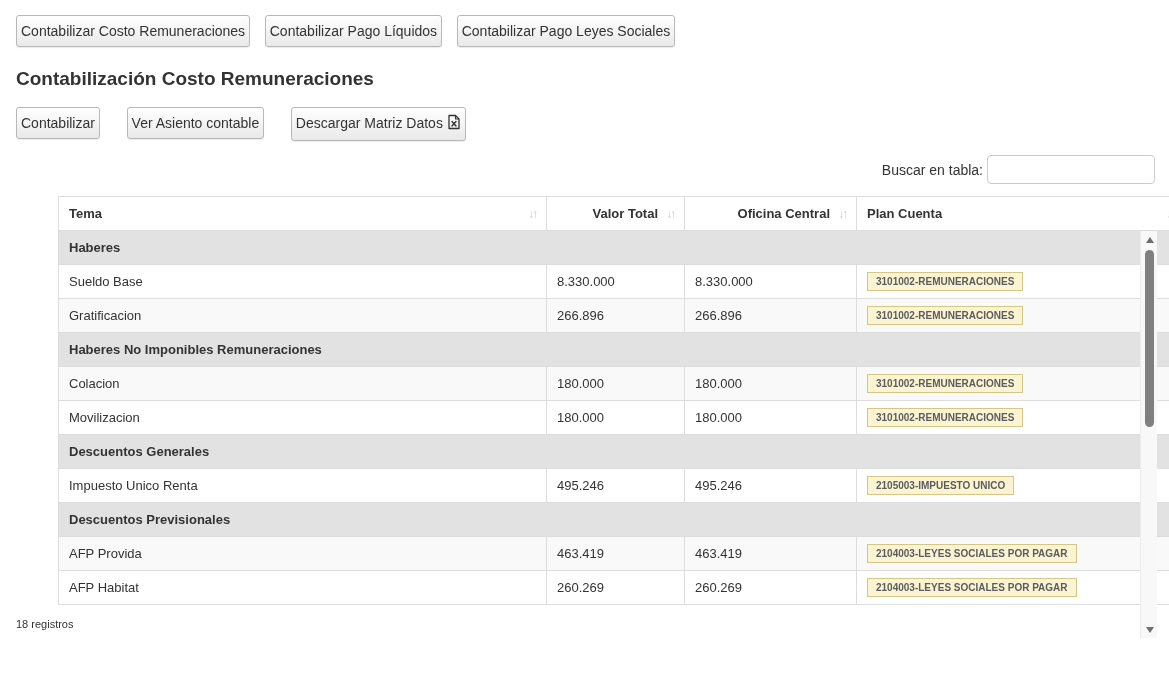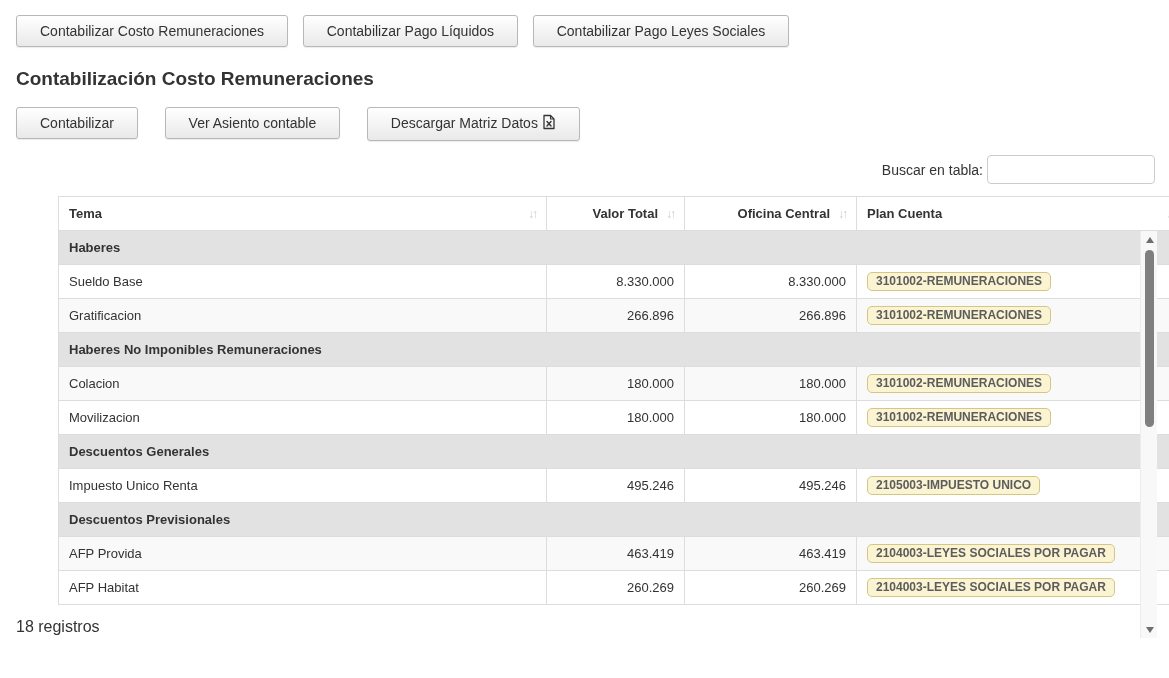--- a/index.html
+++ b/index.html
@@ -14,21 +14,21 @@
   *{box-sizing:border-box;margin:0;padding:0;}
   html,body{width:1169px;height:678px;overflow:hidden;background:#fff;}
   body{font-family:"Liberation Sans","DejaVu Sans",sans-serif;color:var(--text);font-size:13px;}
 
   .btn{
     display:inline-block;
     font-family:"Liberation Sans","DejaVu Sans",sans-serif;
     font-size:14px;color:var(--text);
     background:linear-gradient(#ffffff,#e9e9e9);
     border:1px solid #b8b8b8;border-radius:3px;
-    padding:6px 23px;line-height:18px;
+    padding:6px 4px;line-height:18px;
     box-shadow:0 1px 1px rgba(0,0,0,0.08);
     cursor:pointer;white-space:nowrap;
   }
   .nav-buttons{margin:15px 0 0 16px;}
   .nav-buttons .btn{margin-right:11px;}
 
   .page-title{margin:21px 0 0 16px;font-size:19px;font-weight:700;color:var(--text);}
 
   .toolbar{margin:17px 0 0 16px;}
   .toolbar .btn{margin-right:23px;}
@@ -51,39 +51,39 @@
     height:34px;padding:0 10px;font-size:13px;color:var(--text);
     border-bottom:1px solid var(--border);
     overflow:hidden;white-space:nowrap;
   }
   .data-table th{font-weight:bold;background:#fff;}
   .data-table th .th-flex{display:flex;align-items:center;width:100%;}
   .data-table th.left .th-flex{justify-content:space-between;}
   .data-table th.right .th-flex{justify-content:flex-end;gap:8px;}
   .sort-icon{color:var(--sort-icon);font-size:12px;letter-spacing:-2px;font-weight:bold;cursor:pointer;}
   .data-table td.v,.data-table th.v{border-right:1px solid var(--border);}
-  .data-table td.right{text-align:right;}
+  .data-table td.right{text-align:left;}
   .group-row td{background:var(--group-bg);font-weight:bold;}
   tr.stripe td{background:var(--stripe-bg);}
   .badge{
-    display:inline-block;padding:3px 8px;font-size:12px;font-weight:bold;
+    display:inline-block;padding:3px 8px;font-size:10px;font-weight:bold;
     color:#5c5c5c;background:var(--badge-bg);
-    border:1px solid var(--badge-border);border-radius:5px;line-height:11px;
+    border:1px solid var(--badge-border);border-radius:0;line-height:11px;
   }
 
   
   .vscrollbar{position:absolute;top:35px;right:0;width:17px;height:407px;background:#f8f8f8;border-left:1px solid #ececec;}
   .vscroll-arrow{position:absolute;left:0;width:17px;height:15px;display:flex;align-items:center;justify-content:center;cursor:pointer;}
   .vscroll-arrow.up{top:1px;}
   .vscroll-arrow.down{bottom:1px;}
   .tri-up{width:0;height:0;border-left:4px solid transparent;border-right:4px solid transparent;border-bottom:6px solid #6e6e6e;}
   .tri-down{width:0;height:0;border-left:4px solid transparent;border-right:4px solid transparent;border-top:6px solid #6e6e6e;}
   .vscroll-thumb{position:absolute;left:4px;top:19px;width:9px;height:177px;background:#7f7f7f;border-radius:5px;cursor:pointer;}
 
-  .records-count{margin:13px 0 0 16px;font-size:16px;color:var(--text);}
+  .records-count{margin:13px 0 0 16px;font-size:11px;color:var(--text);}
 </style>
 </head>
 <body>
 
 <div class="nav-buttons">
   <button class="btn">Contabilizar Costo Remuneraciones</button>
   <button class="btn">Contabilizar Pago Líquidos</button>
   <button class="btn">Contabilizar Pago Leyes Sociales</button>
 </div>
 

